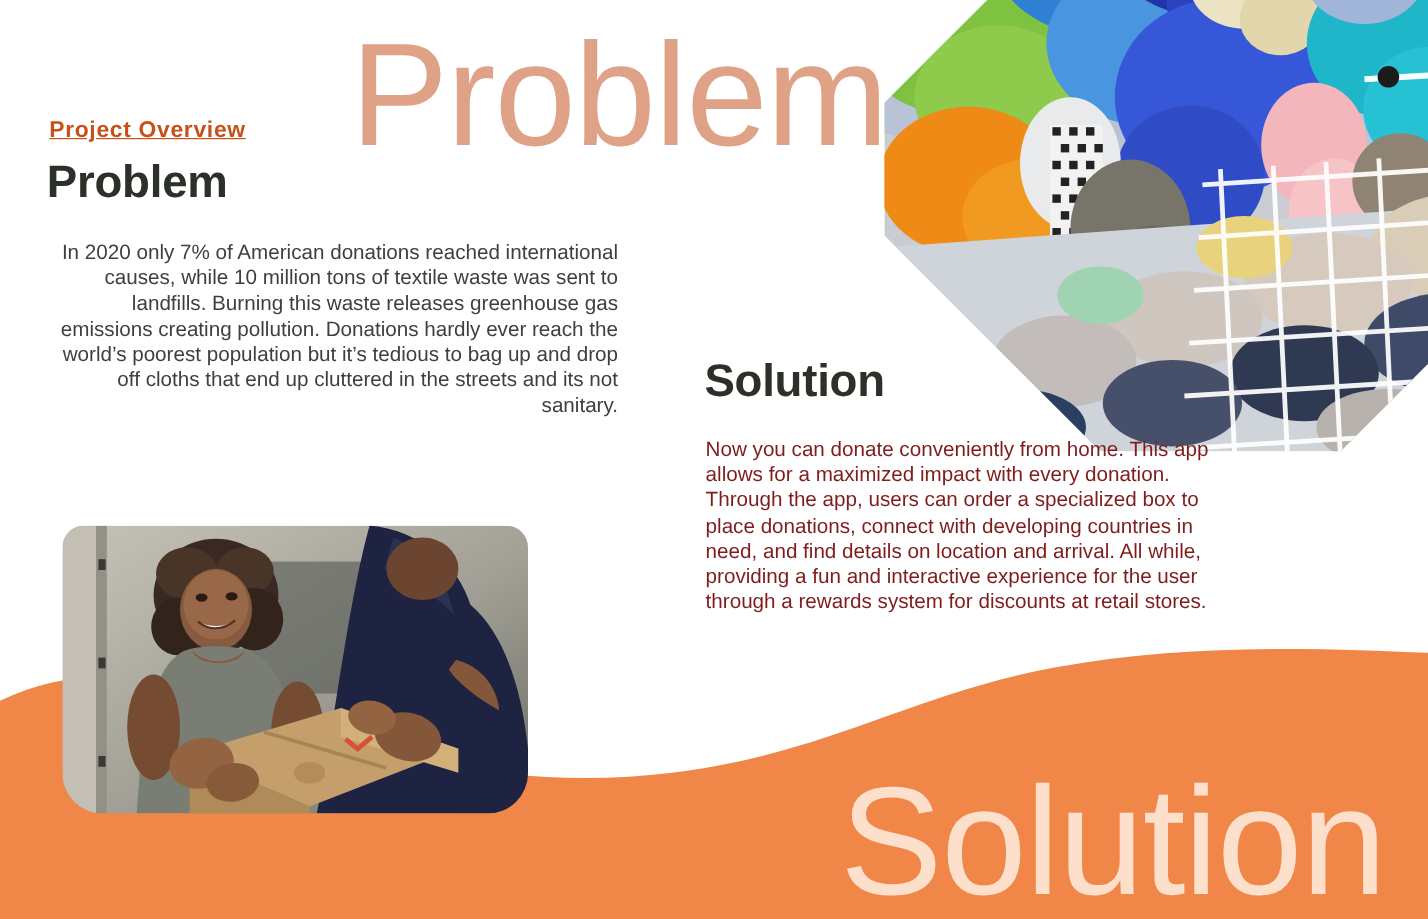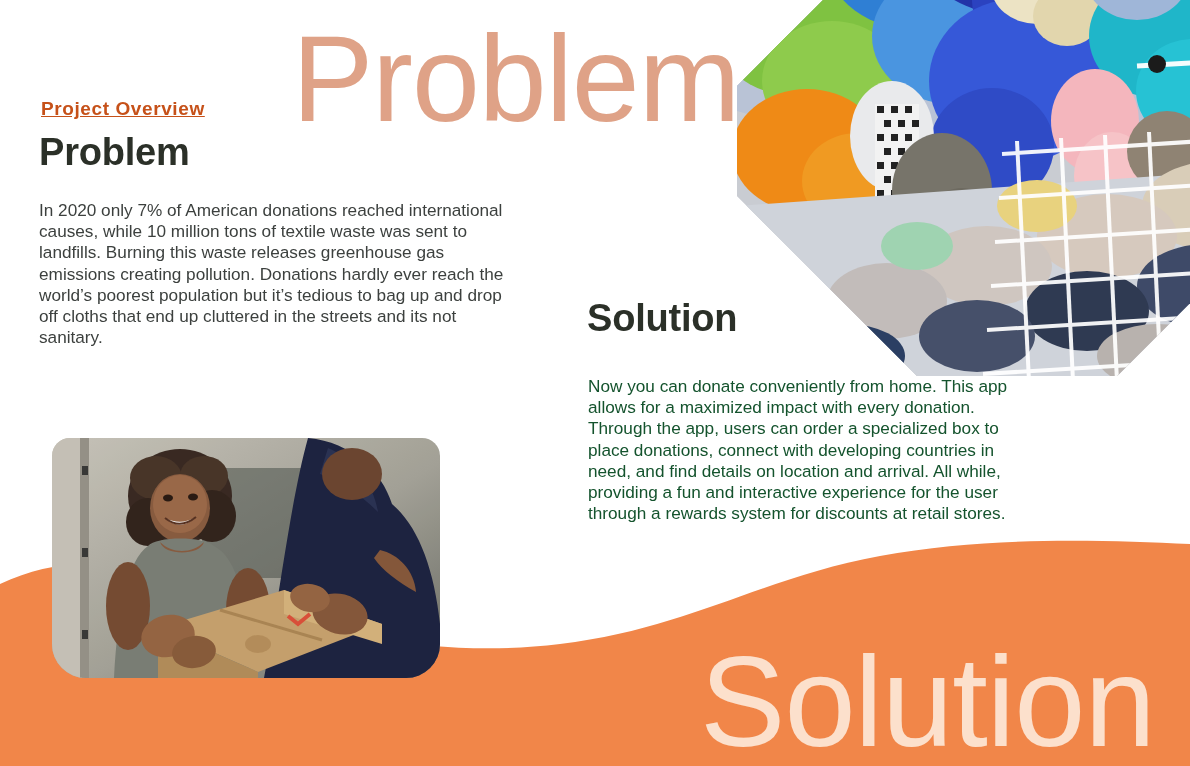--- a/index.html
+++ b/index.html
@@ -108,40 +108,40 @@
     color: #2B3028;
   }
   .body-problem {
     position: absolute;
     left: 39px;
     top: 200px;
     width: 476px;
     font-size: 17.2px;
     line-height: 21.2px;
     color: #3C403E;
+    text-align: right;
   }
 
   .heading-solution {
     position: absolute;
     left: 587px;
     top: 297px;
     font-size: 38px;
     font-weight: bold;
     letter-spacing: -0.2px;
     color: #2B3028;
   }
   .body-solution {
     position: absolute;
     left: 588px;
     top: 364px;
     width: 430px;
     font-size: 17.2px;
     line-height: 21.2px;
-    color: #14532d;
-    margin-top: 12px;
+    color: #7f1d1d;
   }
   .body-problem p, .body-solution p { margin: 0; }
 </style>
 </head>
 <body>
 
 <div id="slide">
 
   <svg class="wave-layer" viewBox="0 0 1190 766" preserveAspectRatio="none">
     <path d="M0,584 C60,556 110,560 170,582 C300,630 430,660 560,644

